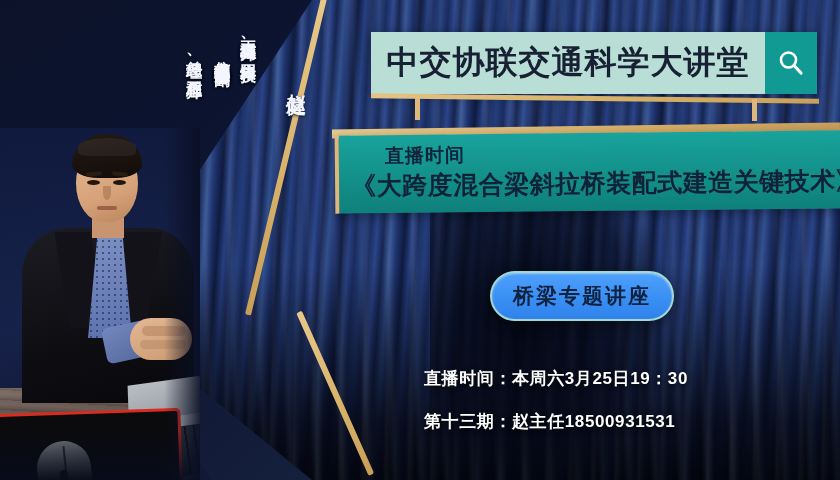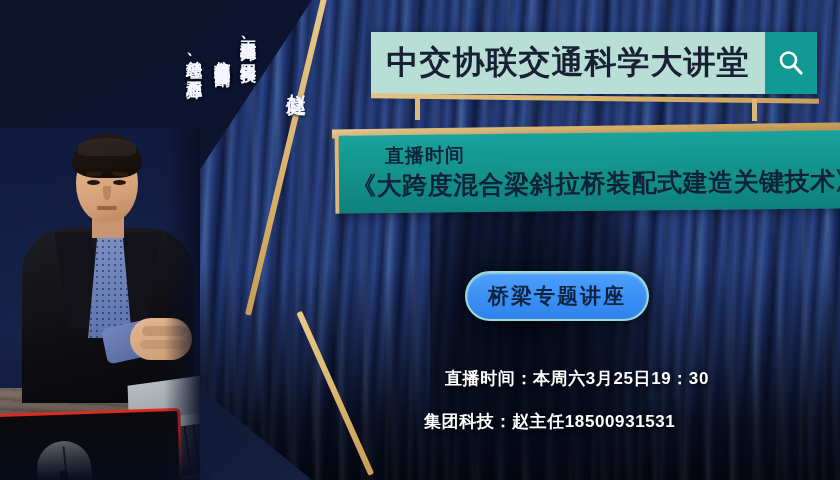--- a/index.html
+++ b/index.html
@@ -131,32 +131,32 @@
     background:linear-gradient(90deg,#e8cb90,#d8b069 60%,#caa05c);transform:rotate(-.8deg);}
   .sub-band{position:absolute;left:335px;top:133px;width:505px;height:78px;
     background:linear-gradient(180deg,#18a39c 0%,#139089 55%,#0f807b 100%);
     border-left:4px solid #dcb87a;transform:rotate(-.6deg);
     box-shadow:0 3px 12px rgba(0,0,0,.35);}
   .sub-line1{position:absolute;left:46px;top:8px;color:#10243b;font-size:19px;font-weight:bold;letter-spacing:1px;}
   .sub-line2{position:absolute;left:12px;top:34px;color:#0f2238;font-size:25px;font-weight:bold;letter-spacing:.5px;white-space:nowrap;}
 
   
   .badge{
-    position:absolute;left:465px;top:271px;width:180px;height:46px;border-radius:26px;
+    position:absolute;left:490px;top:271px;width:180px;height:46px;border-radius:26px;
     background:linear-gradient(180deg,#4ea0fb 0%,#3a8ff4 55%,#2f82ea 100%);
     border:2px solid #9fd9d2;
     display:flex;align-items:center;justify-content:center;
     box-shadow:0 4px 14px rgba(0,0,0,.4),inset 0 1px 2px rgba(255,255,255,.45);
   }
   .badge span{color:#0f2240;font-size:21px;font-weight:bold;letter-spacing:2px;}
 
   
   .foot{position:absolute;color:#ffffff;font-size:17px;font-weight:bold;letter-spacing:.6px;
     text-shadow:0 2px 5px rgba(0,0,0,.75);white-space:nowrap;}
-  .foot-1{left:445px;top:367px;}
+  .foot-1{left:424px;top:367px;}
   .foot-2{left:424px;top:410px;}
 </style>
 </head>
 <body>
 
 <div class="poster">
 
   <div class="bg-right"></div>
   <div class="bg-right-streaks"></div>
   <div class="bg-right-dark"></div>
@@ -229,15 +229,15 @@
   <div class="sub-band">
     <div class="sub-line1">直播时间</div>
     <div class="sub-line2">《大跨度混合梁斜拉桥装配式建造关键技术》</div>
   </div>
 
   <div class="badge">
     <span>桥梁专题讲座</span>
   </div>
 
   <div class="foot foot-1">直播时间：本周六3月25日19：30</div>
-  <div class="foot foot-2">集团科技：赵主任18500931531</div>
+  <div class="foot foot-2">第十三期：赵主任18500931531</div>
 
 </div>
 
 </body></html>

